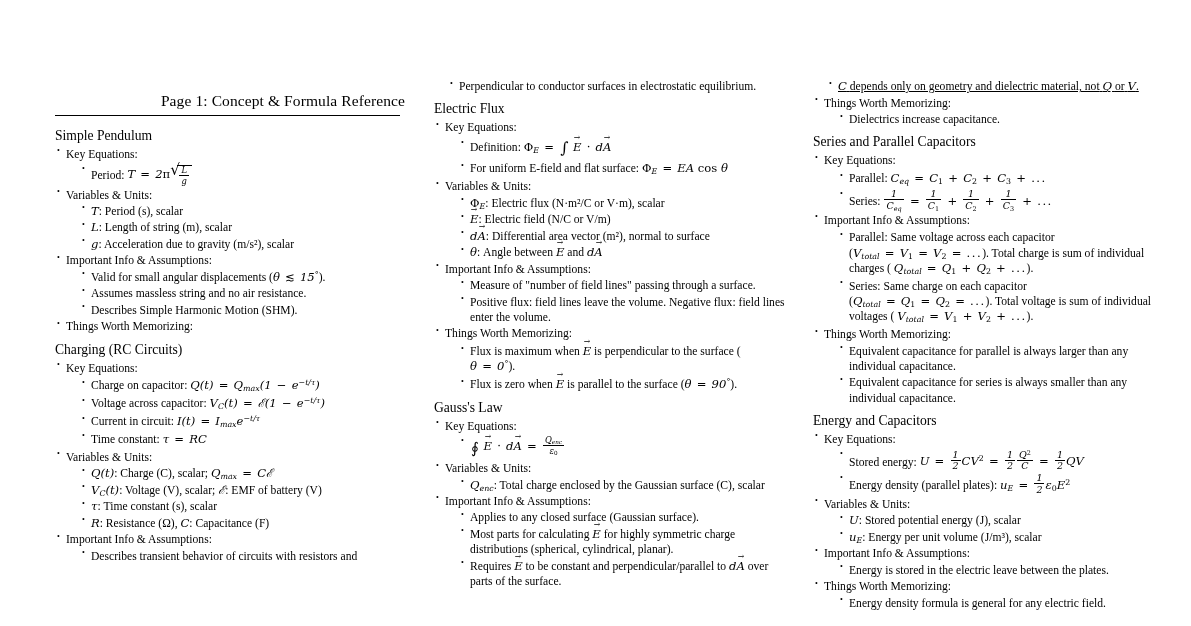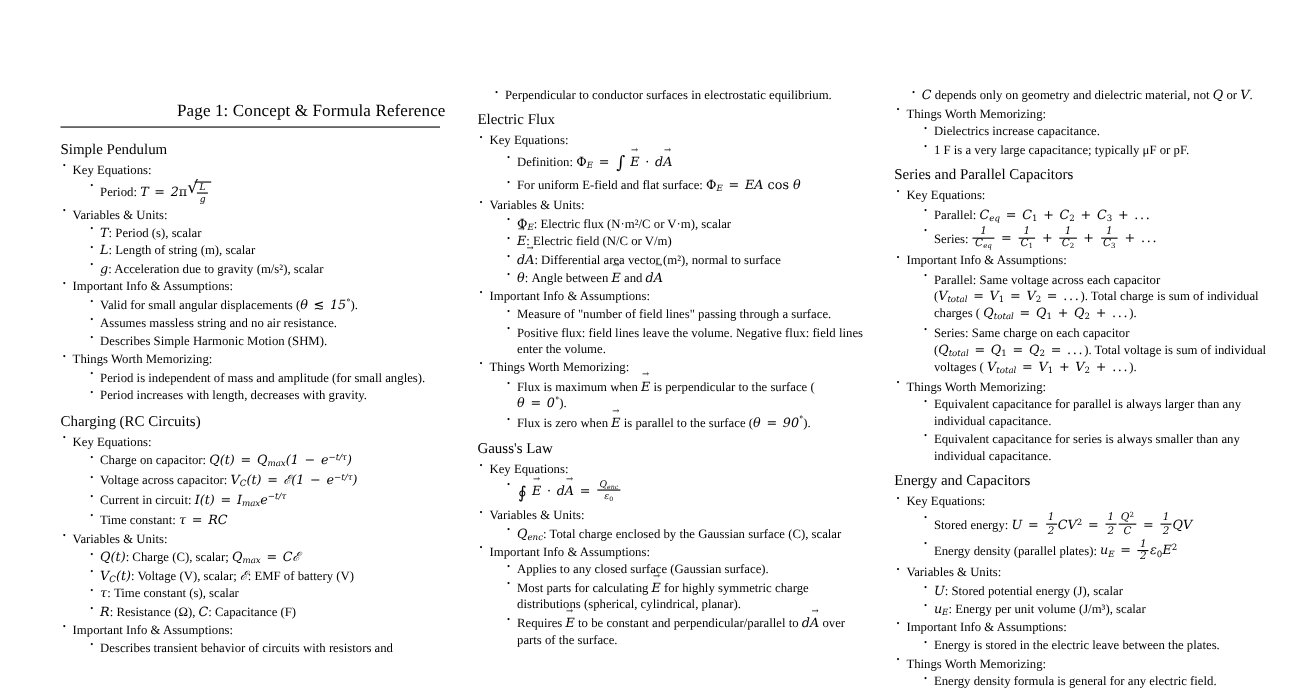--- a/index.html
+++ b/index.html
@@ -229,24 +229,20 @@
         <li>
           <span>Important Info &amp; Assumptions:</span>
           <ul>
             <li><span>Valid for small angular displacements (</span><span class="m">θ <span class="op">≲</span> 15<sup class="rm">°</sup></span><span>).</span></li>
             <li>Assumes massless string and no air resistance.</li>
             <li>Describes Simple Harmonic Motion (SHM).</li>
           </ul>
         </li>
         <li>
           <span>Things Worth Memorizing:</span>
-          <ul>
-            <li>Period is independent of mass and amplitude (for small angles).</li>
-            <li>Period increases with length, decreases with gravity.</li>
-          </ul>
         </li>
       </ul>
 
       <div class="section-h">Charging (RC Circuits)</div>
       <ul>
         <li>
           <span>Key Equations:</span>
           <ul>
             <li class="eqline">
               <span>Charge on capacitor:</span>
@@ -353,28 +349,27 @@
             <li>Applies to any closed surface (Gaussian surface).</li>
             <li><span>Most parts for calculating</span> <span class="m"><span class="vec">E</span></span> <span>for highly symmetric charge distributions (spherical, cylindrical, planar).</span></li>
             <li><span>Requires</span> <span class="m"><span class="vec">E</span></span> <span>to be constant and perpendicular/parallel to</span> <span class="m">d<span class="vec">A</span></span> <span>over parts of the surface.</span></li>
           </ul>
         </li>
       </ul>
     </div>
 
     <div class="col col-3">
       <ul>
-        <ul style="padding-left:14px;">
+        <ul style="padding-left:14px;text-decoration:underline;">
           <li><span class="m">C</span> <span>depends only on geometry and dielectric material, not</span> <span class="m">Q</span> <span>or</span> <span class="m">V</span>.</li>
         </ul>
         <li>
           <span>Things Worth Memorizing:</span>
           <ul>
             <li>Dielectrics increase capacitance.</li>
-            <li>1 F is a very large capacitance; typically μF or pF.</li>
           </ul>
         </li>
       </ul>
 
       <div class="section-h">Series and Parallel Capacitors</div>
       <ul>
         <li>
           <span>Key Equations:</span>
           <ul>
             <li class="eqline">

